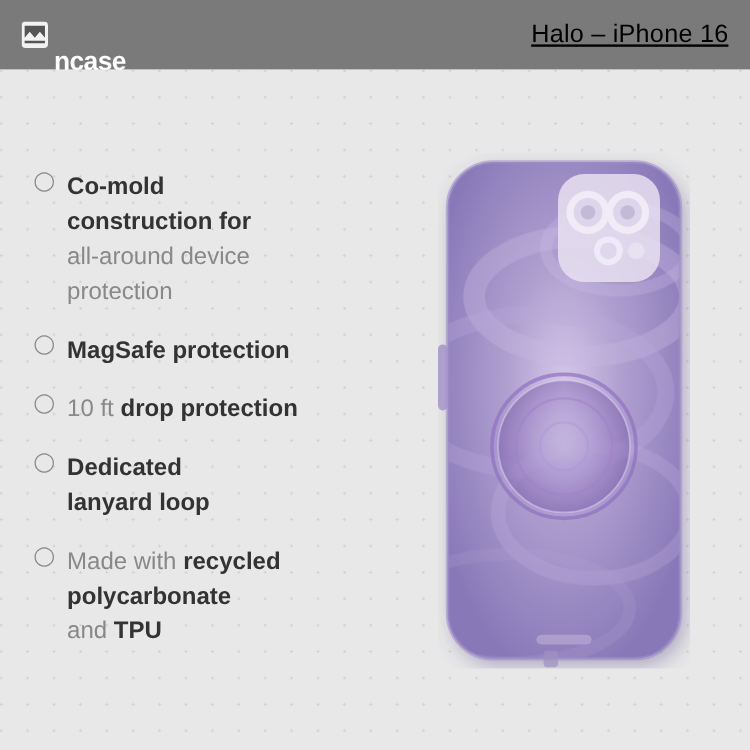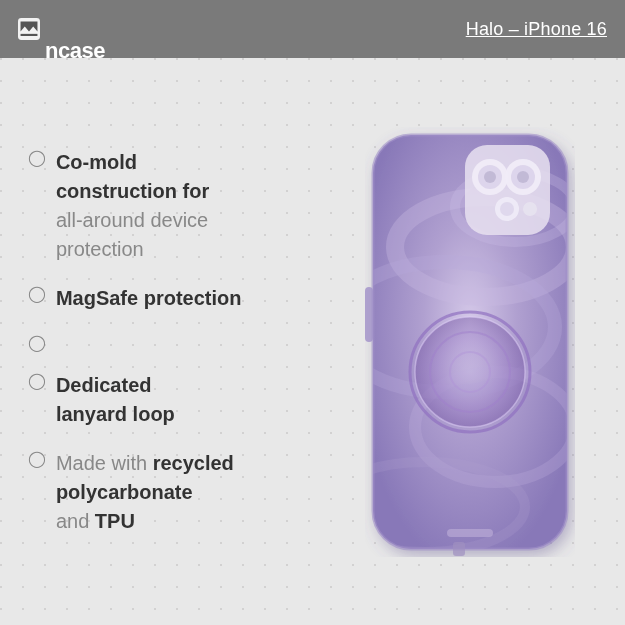--- a/index.html
+++ b/index.html
@@ -50,22 +50,22 @@
       margin-top: 44px;
     }
 
     .logo-icon svg {
       width: 22px;
       height: 22px;
       margin-right: 1px;
     }
 
     .product-title {
-      color: #ffffff;
-      font-size: 18px;
+      color: #000000;
+      font-size: 21px;
       font-weight: 400;
       text-decoration: underline;
       letter-spacing: 0.2px;
     }
 
     
     .main-content {
       flex: 1;
       background: #e8e8e8;
       display: flex;
@@ -181,20 +181,23 @@
 
       <div class="feature-item">
         <span class="check-icon">◯</span>
         <span class="feature-text">
           <strong>MagSafe protection</strong>
         </span>
       </div>
 
       <div class="feature-item">
         <span class="check-icon">◯</span>
+        <span class="feature-text">
+          10 ft <strong>drop protection</strong>
+        </span>
       </div>
 
       <div class="feature-item">
         <span class="check-icon">◯</span>
         <span class="feature-text">
           <strong>Dedicated<br>lanyard loop</strong>
         </span>
       </div>
 
       <div class="feature-item">

